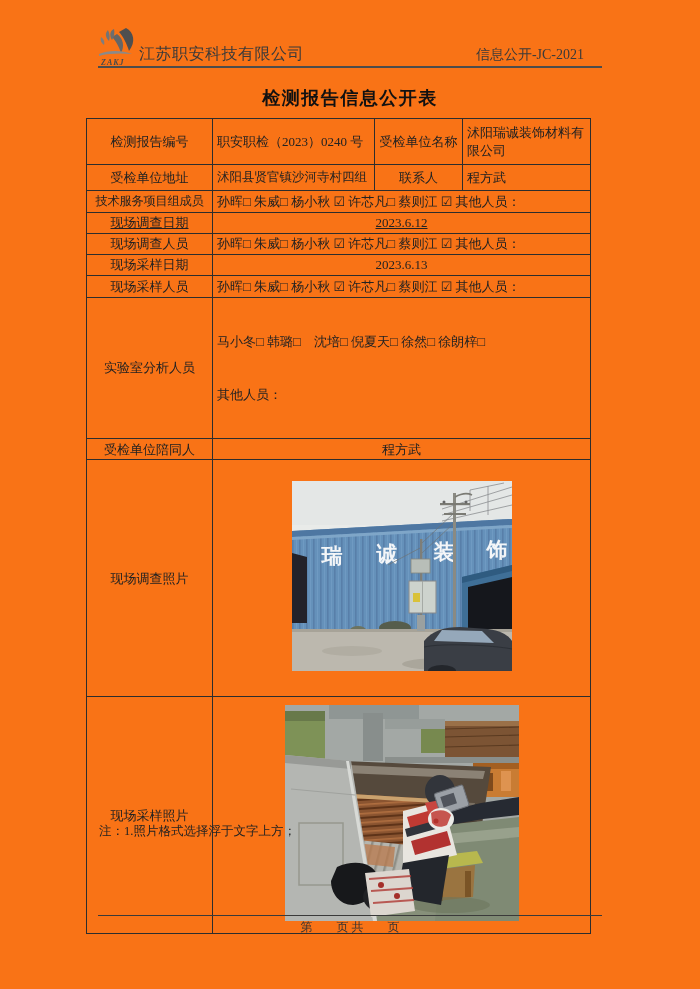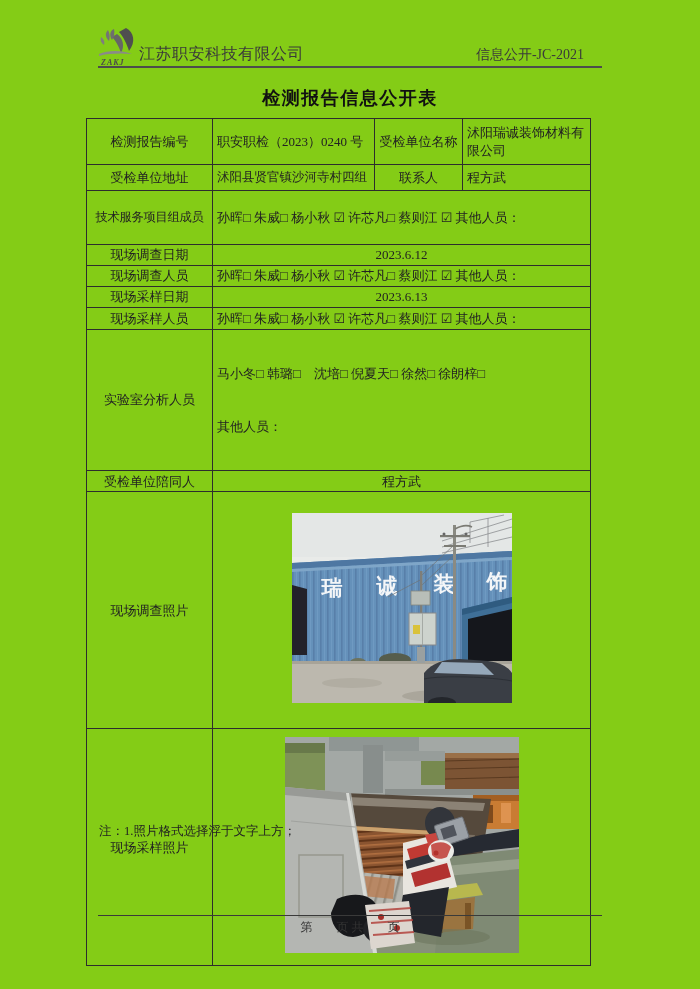--- a/index.html
+++ b/index.html
@@ -1,42 +1,42 @@
 <!DOCTYPE html>
 <html><head>
 <meta charset="utf-8">
 <style>
   html,body { margin:0; padding:0; background:#ffffff; }
   .page {
     position:relative; width:700px; height:989px; margin:0 auto;
-    background:#84cc16; overflow:hidden;
+    background:#f97316; overflow:hidden;
     font-family:"Liberation Serif", serif; color:#1f1f1f;
   }
   
   .logo { position:absolute; left:96px; top:26px; width:46px; height:46px; }
   .company { position:absolute; left:139px; top:44px; font-size:16px; color:#3a3a3a; letter-spacing:0.5px; }
   .doc-code { position:absolute; right:116px; top:46px; font-size:14px; color:#3a3a3a; }
   .rule { position:absolute; left:98px; top:66px; width:504px; height:2px; background:#4c4c4c; }
   .title { position:absolute; left:0; top:86px; width:100%; text-align:center;
            font-size:18px; font-weight:bold; letter-spacing:1.5px; color:#111; }
   
   .doc-table { position:absolute; left:86px; top:118px; width:504px;
                border-collapse:collapse; table-layout:fixed; font-size:13px; }
   .doc-table td { border:1px solid #2d2d2d; padding:0 4px; vertical-align:middle;
                   line-height:1.35; color:#222; overflow:hidden; }
   .lab { text-align:center; }
-  .lab.tight { font-size:12.3px; padding:16px 1px; letter-spacing:-0.3px; }
+  .lab.tight { font-size:12.3px; padding:0 1px; letter-spacing:-0.3px; }
   .val { text-align:left; white-space:pre-wrap; }
   .val.small { font-size:12.5px; }
   .ctr { text-align:center; }
   .two-line span { display:block; }
   tr.r1 td { height:45px; }
   tr.r2 td { height:25px; }
   tr.r3 td { height:21px; }
-  tr.r4 td { height:20px; }
+  tr.r4 td { height:20px;text-decoration:underline; }
   tr.r5 td { height:20px; }
   tr.r6 td { height:20px; }
   tr.r7 td { height:21px;font-family:Liberation Serif, serif; }
   tr.r8 td { height:39px;margin-left:11px; }
   tr.r9 td { height:20px; }
   tr.rphoto td { height:236px; }
   .photo-cell { text-align:center; padding:0; }
   .photo-frame { display:inline-block; line-height:0; }
   
   .note { position:absolute; left:99px; top:823px; font-size:12.5px; color:#222; }

